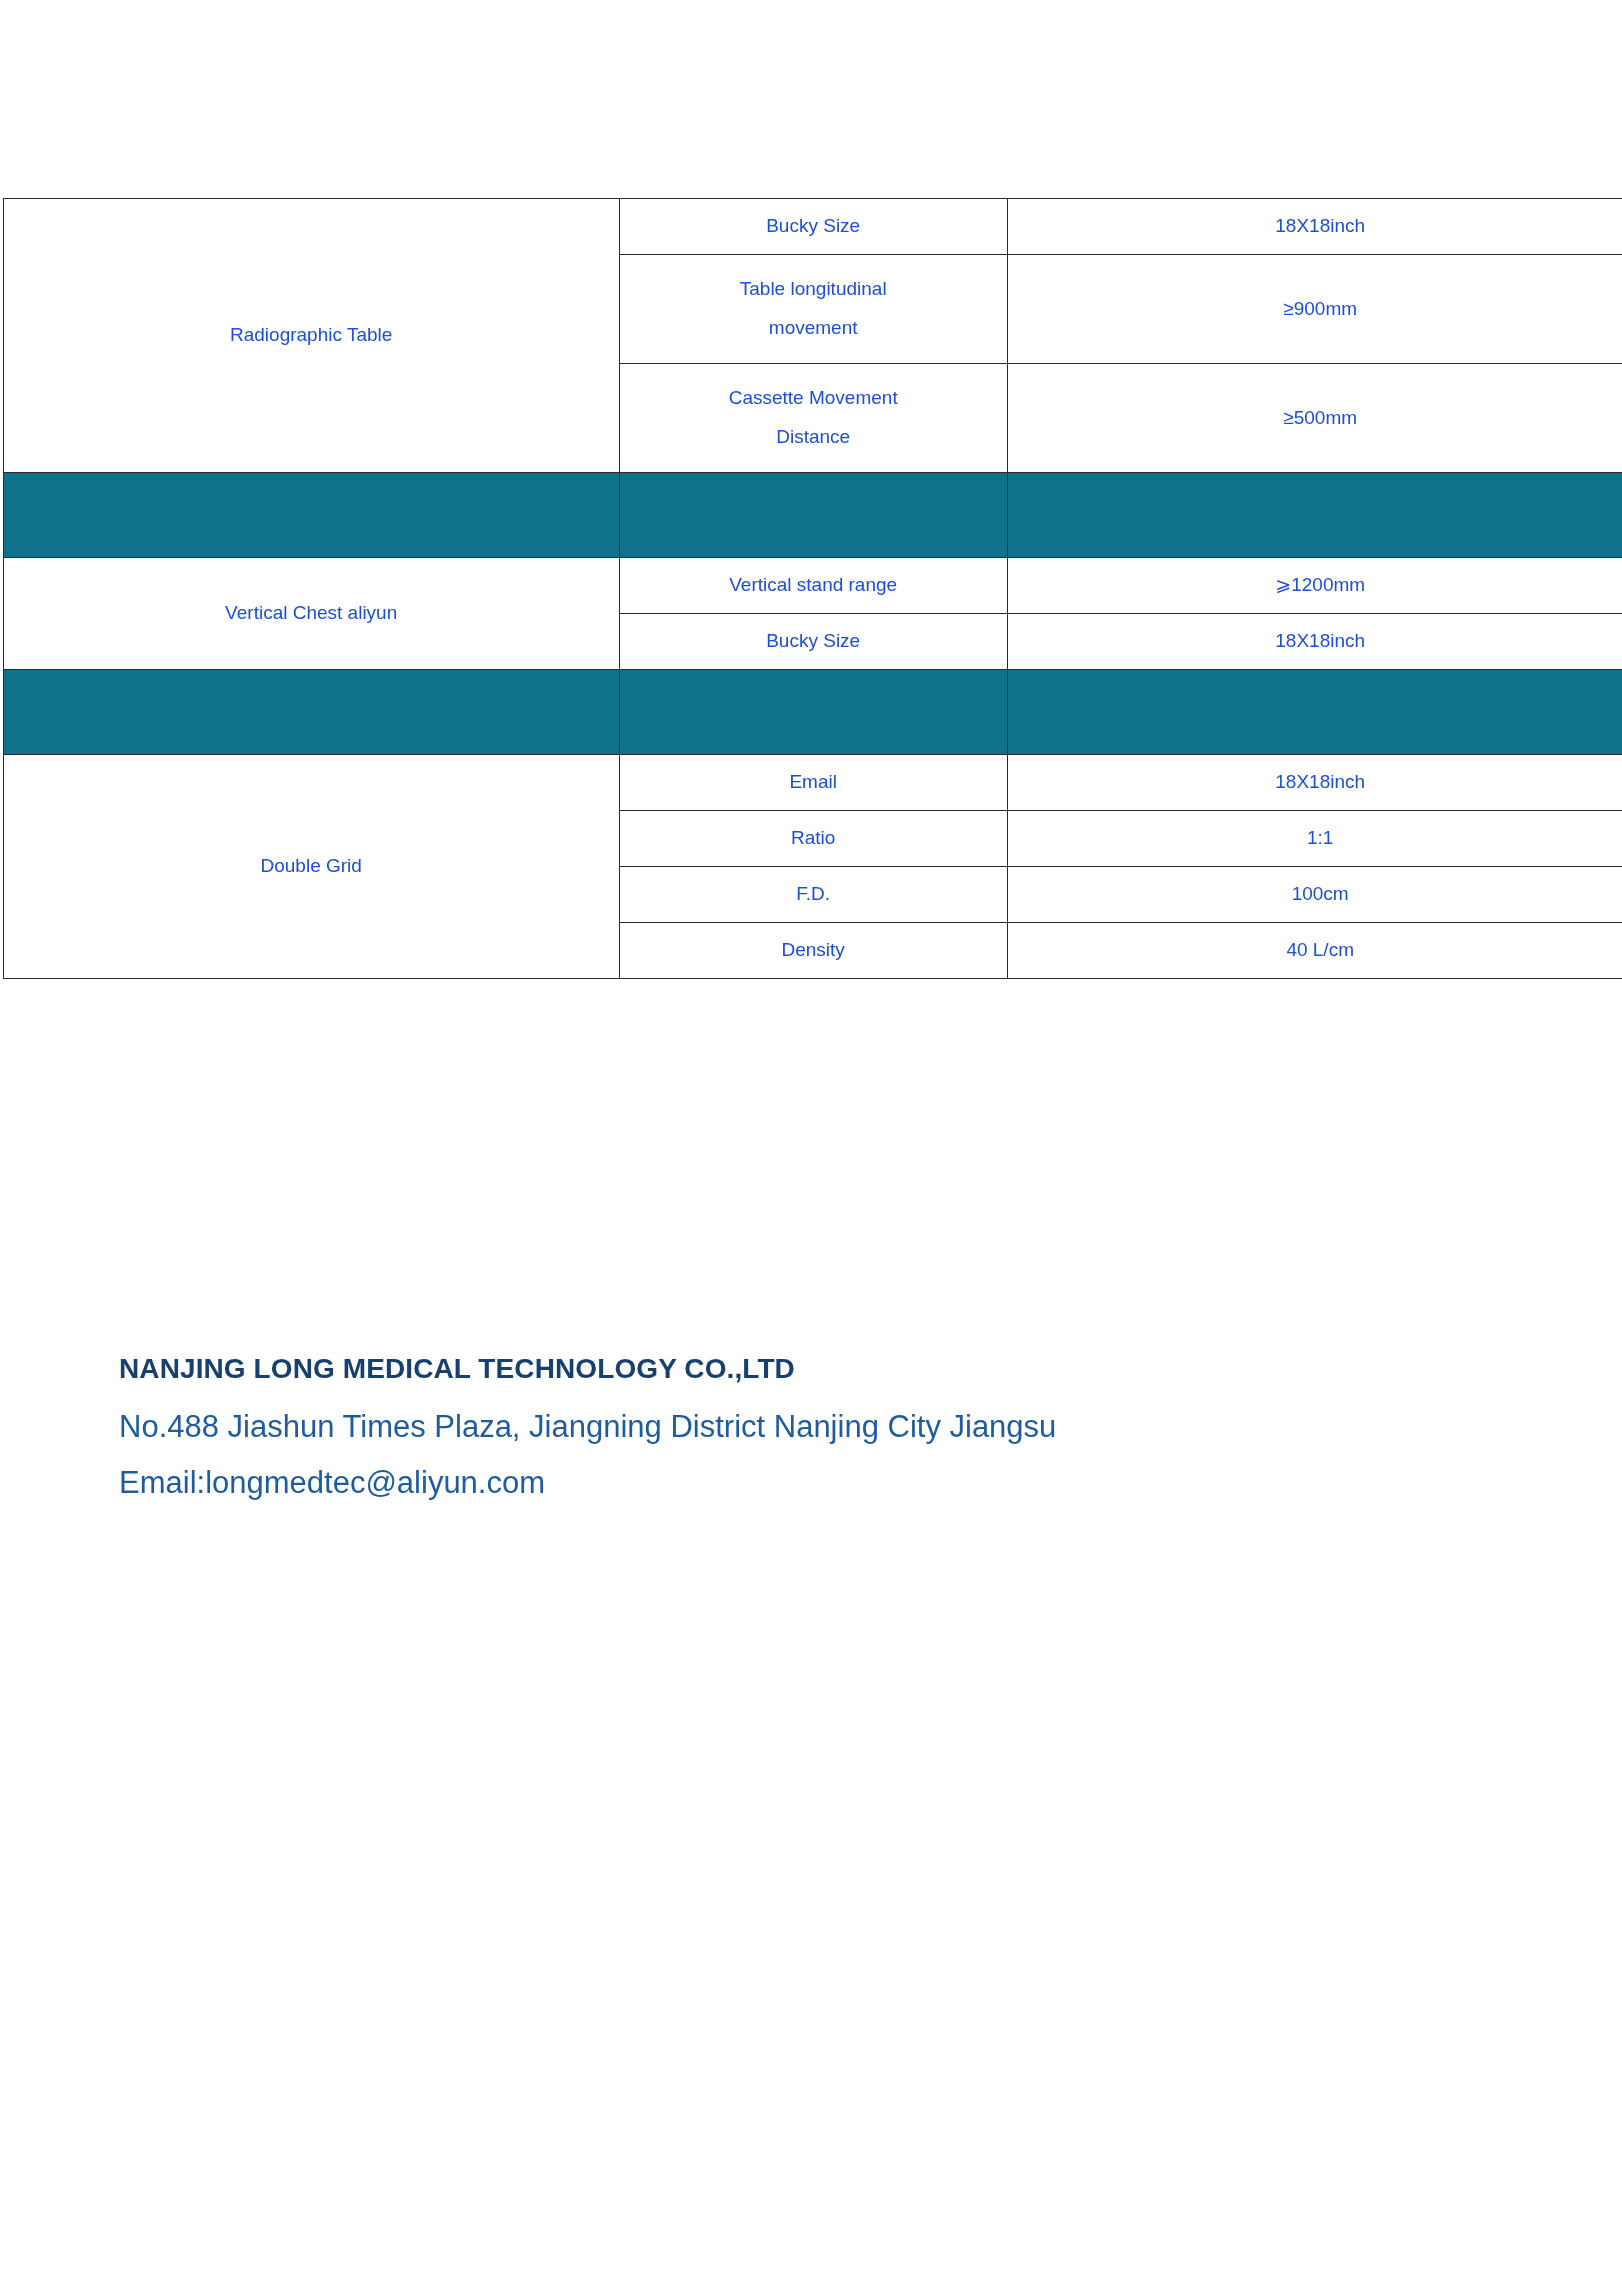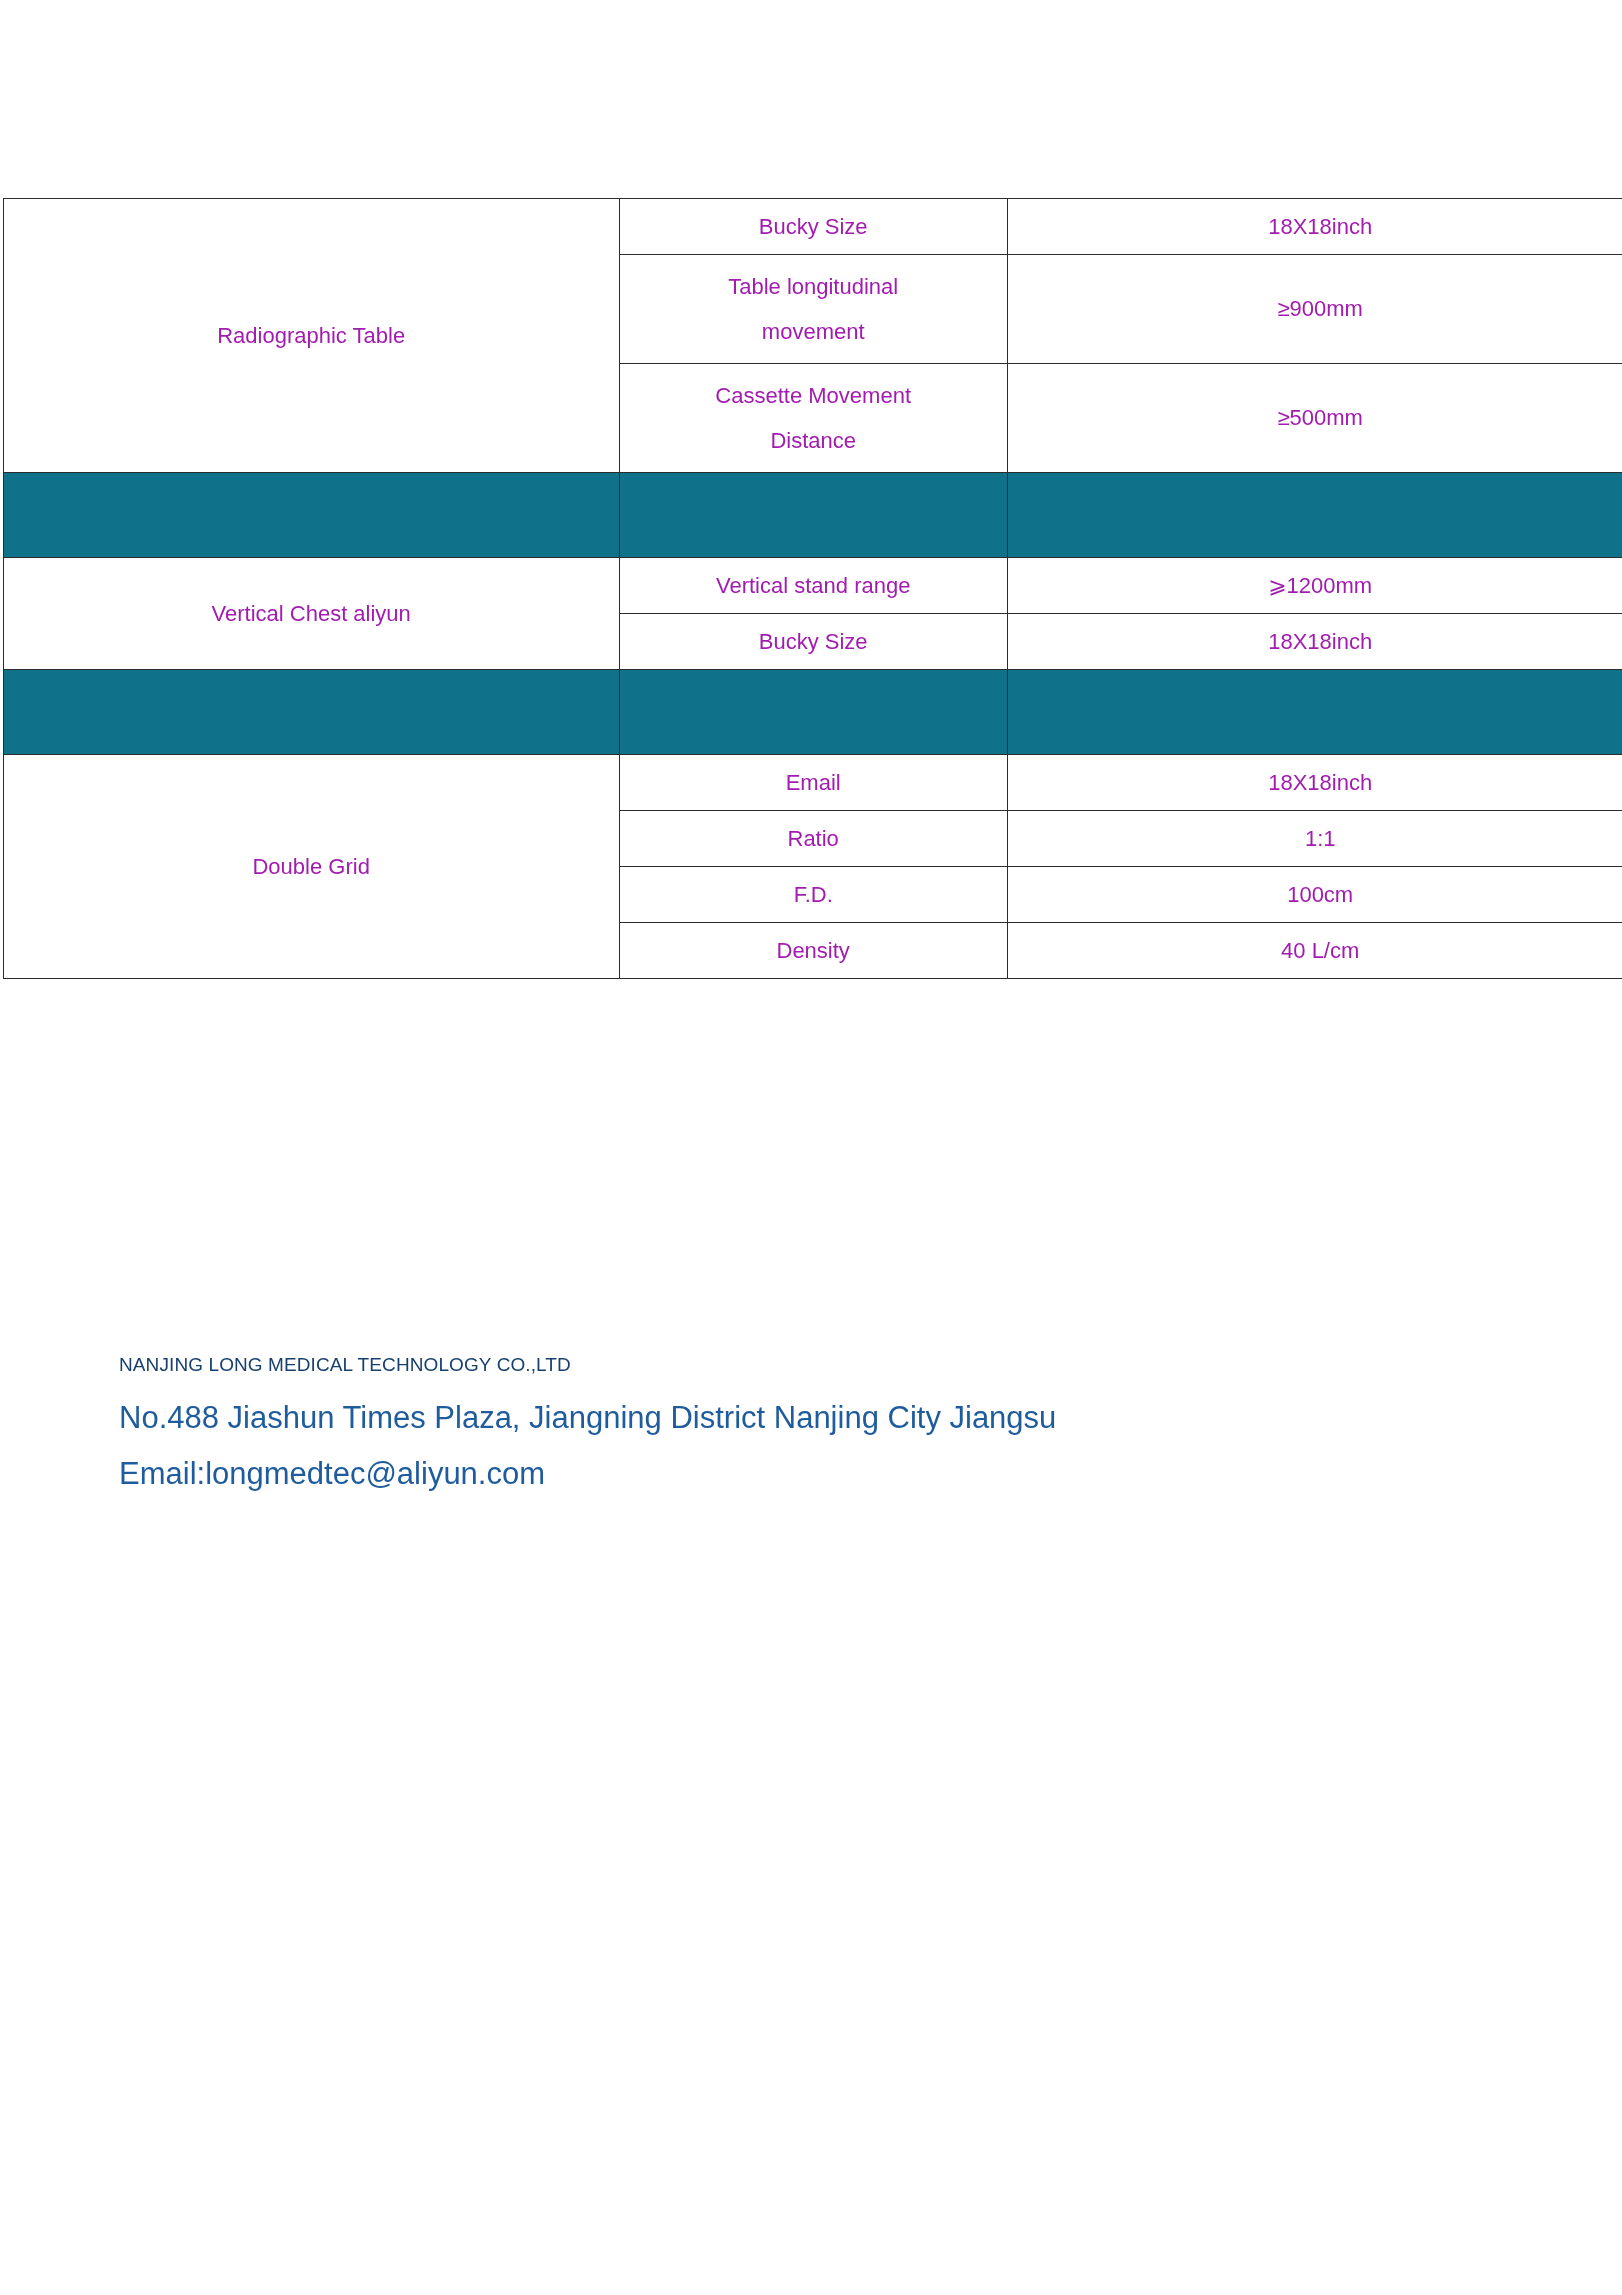--- a/index.html
+++ b/index.html
@@ -34,22 +34,22 @@
     border-collapse: collapse;
     table-layout: fixed;
     width: 1627px;
     border-spacing: 0;
   }
   table.spec-table td {
     border: 0.9px solid #2b2b2b;
     padding: 0;
     vertical-align: middle;
     text-align: center;
-    font-size: 22px;
-    color: #a21caf;
+    font-size: 19px;
+    color: #1d4ed8;
     font-weight: 400;
     line-height: 1.62;
   }
   td.col-group { width: 615px; }
   td.col-param { width: 387px; }
   td.col-value { width: 625px; border-right: none; }
 
   td.cell-pad {
     padding: 5.5px 12.7px;
   }
@@ -72,22 +72,22 @@
   .h-medium { height: 108px; }
 
   
   .contact {
     position: absolute;
     left: 119px;
     top: 1355px;
     width: 1182px;
   }
   .contact-company {
-    font-size: 19px;
-    font-weight: normal;
+    font-size: 28px;
+    font-weight: bold;
     color: #17406e;
     letter-spacing: 0.1px;
     line-height: 1.0;
     margin: 0 0 28px 0;
   }
   .contact-line {
     font-size: 31px;
     font-weight: 400;
     color: #1f5c9e;
     line-height: 1.0;

